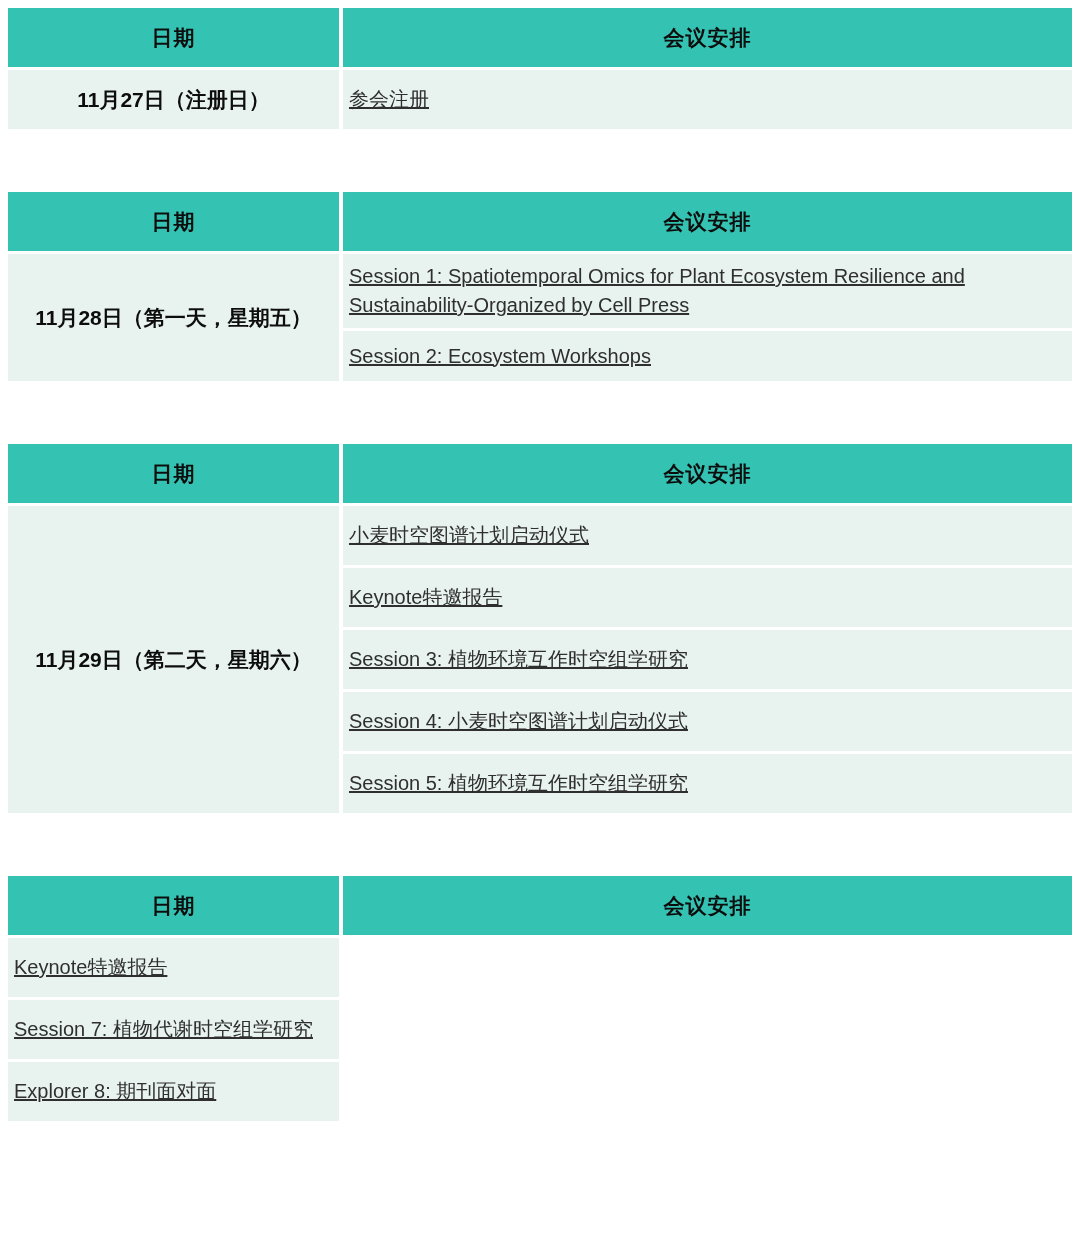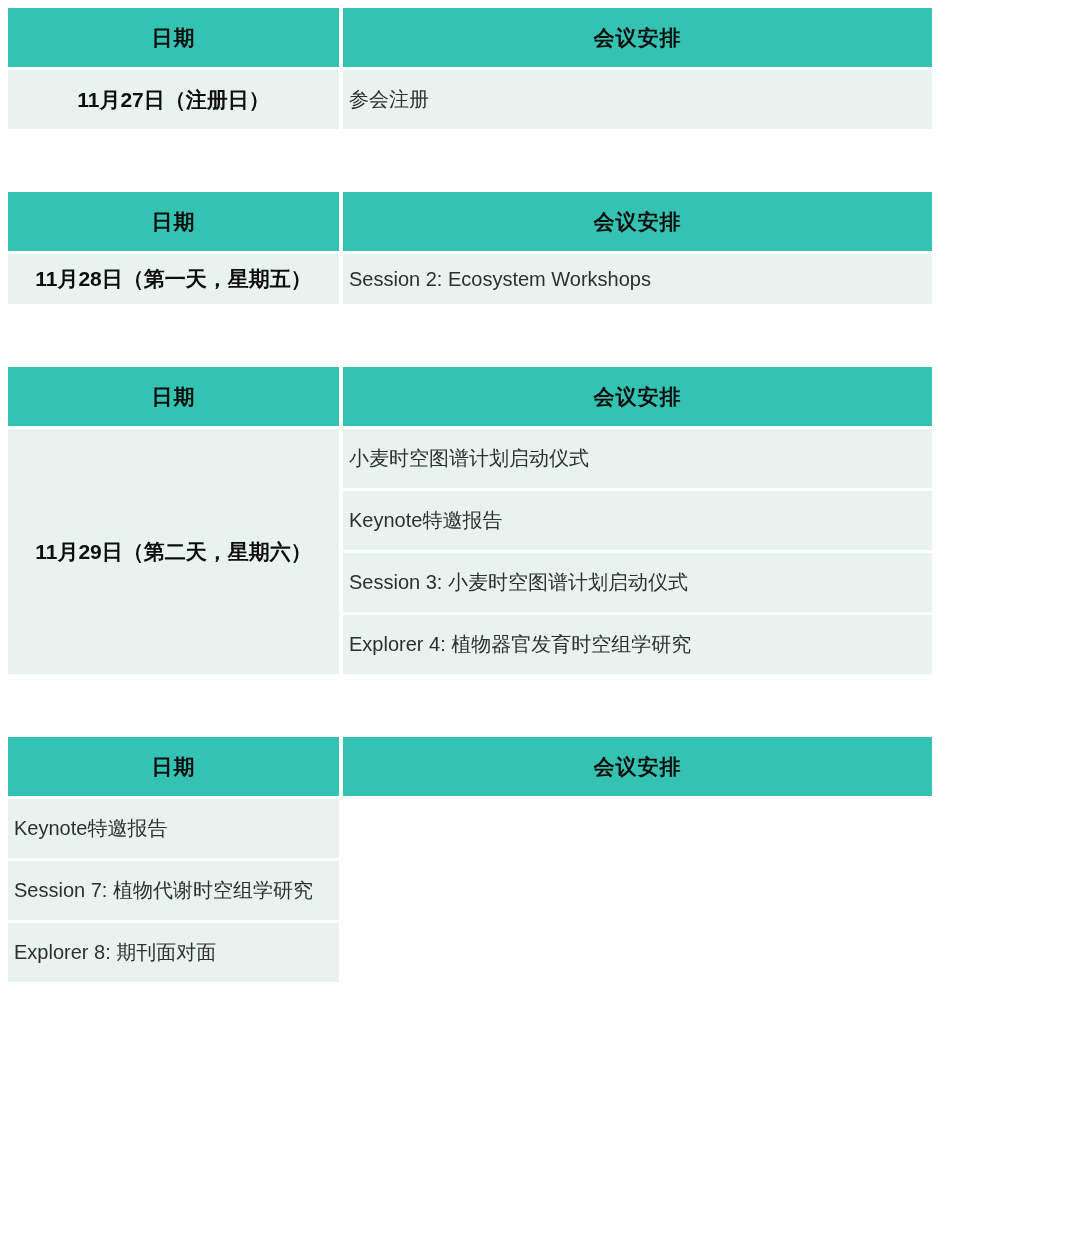--- a/index.html
+++ b/index.html
@@ -18,21 +18,21 @@
     font-family:"Liberation Sans","DejaVu Sans",sans-serif;
     color:var(--body-text);
   }
   .page{
     padding:8px 8px 8px 8px;
   }
   .tbl{
     display:grid;
     grid-template-columns:331px 1fr;
     gap:3px 4px;
-    width:924px;
+    width:1064px;
     background:var(--page-bg);
   }
   .tbl + .tbl{
     margin-top:63px;
   }
   .hdr-cell{
     background:var(--header-bg);
     min-height:59px;
     display:flex;
     align-items:center;
@@ -50,20 +50,21 @@
     text-align:center;
     font-size:21px;
     font-weight:700;
     color:var(--header-text);
     padding:6px 6px;
   }
   .events{
     display:flex;
     flex-direction:column;
     gap:3px;
+    text-decoration:underline;
   }
   .event{
     background:var(--cell-bg);
     min-height:59px;
     display:flex;
     align-items:center;
     padding:8px 18px 8px 6px;
     font-size:20px;
     line-height:1.45;
     color:var(--body-text);
@@ -83,33 +84,35 @@
     <div class="events">
           <div class="event">参会注册</div>
         </div>
   </div>
 
   <div class="tbl tbl-1">
     <div class="hdr-cell">日期</div>
     <div class="hdr-cell">会议安排</div>
     <div class="date-cell">11月28日（第一天，星期五）</div>
     <div class="events">
+          <div class="event">Session 1: Spatiotemporal Omics for Plant Ecosystem Resilience and Sustainability-Organized by Cell Press</div>
           <div class="event">Session 2: Ecosystem Workshops</div>
         </div>
   </div>
 
   <div class="tbl tbl-2">
     <div class="hdr-cell">日期</div>
     <div class="hdr-cell">会议安排</div>
     <div class="date-cell">11月29日（第二天，星期六）</div>
     <div class="events">
           <div class="event">小麦时空图谱计划启动仪式</div>
           <div class="event">Keynote特邀报告</div>
-          <div class="event">Session 3: 小麦时空图谱计划启动仪式</div>
-          <div class="event">Explorer 4: 植物器官发育时空组学研究</div>
+          <div class="event">Session 3: 植物环境互作时空组学研究</div>
+          <div class="event">Session 4: 小麦时空图谱计划启动仪式</div>
+          <div class="event">Session 5: 植物环境互作时空组学研究</div>
         </div>
   </div>
 
   <div class="tbl tbl-3">
     <div class="hdr-cell">日期</div>
     <div class="hdr-cell">会议安排</div>
     <div class="events">
           <div class="event">Keynote特邀报告</div>
           <div class="event">Session 7: 植物代谢时空组学研究</div>
           <div class="event">Explorer 8: 期刊面对面</div>

